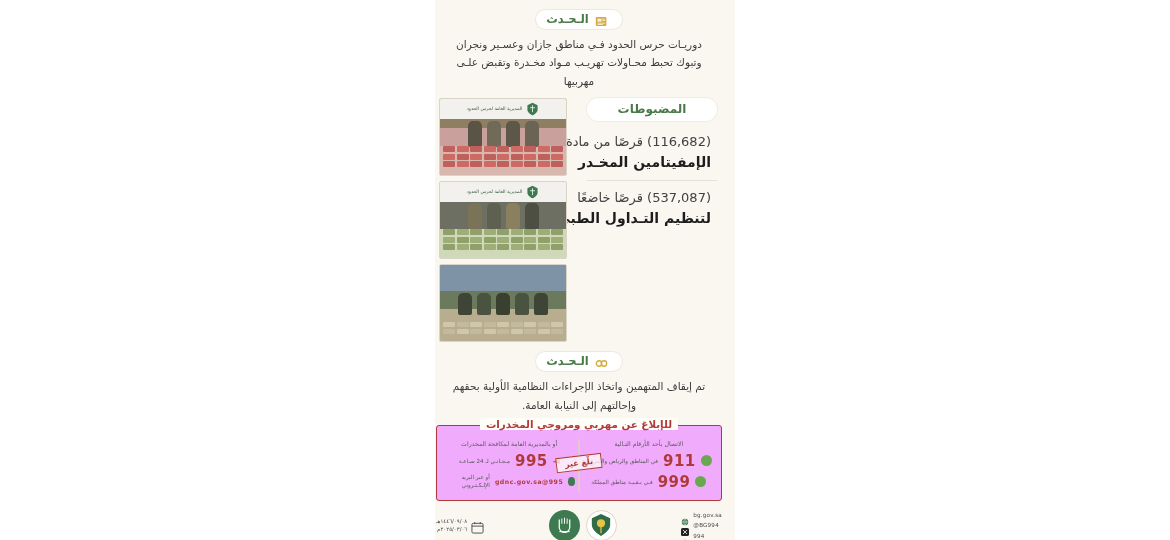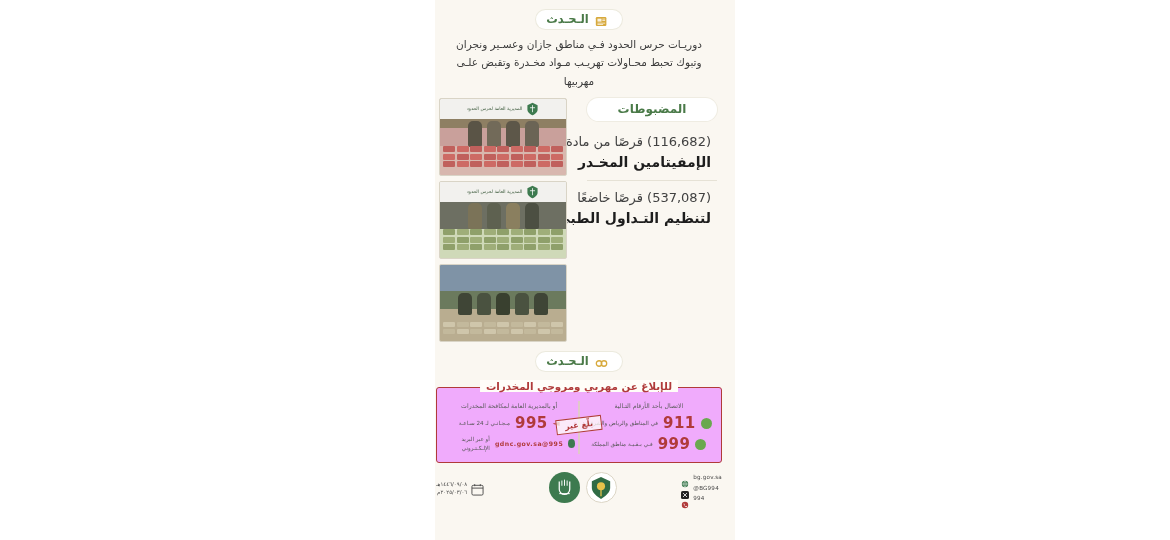--- a/index.html
+++ b/index.html
@@ -398,20 +398,21 @@
     <div class="sec-head" style="margin-top:10px;">
       <span class="ic">
         <svg viewBox="0 0 16 16" width="13" height="13">
           <circle cx="5" cy="8" r="3.4" fill="none" stroke="#d7a93c" stroke-width="1.6"></circle>
           <circle cx="11" cy="8" r="3.4" fill="none" stroke="#d7a93c" stroke-width="1.6"></circle>
         </svg>
       </span>
       <span class="t">الـحـدث</span>
     </div>
 
+    <div class="proc-text">تم إيقاف المتهمين واتخاذ الإجراءات النظامية الأولية بحقهم وإحالتهم إلى النيابة العامة.</div>
 
     <div class="report">
       <div class="rep-title">للإبلاغ عن مهربي ومروجي المخدرات</div>
 
       <div class="rep-col">
         <div class="rep-sub">الاتصال بأحد الأرقام التـالية</div>
         <div class="rep-line">
           <span class="circ"></span>
           <span class="rep-num">911</span>
           <span class="rep-lbl">في المناطق

